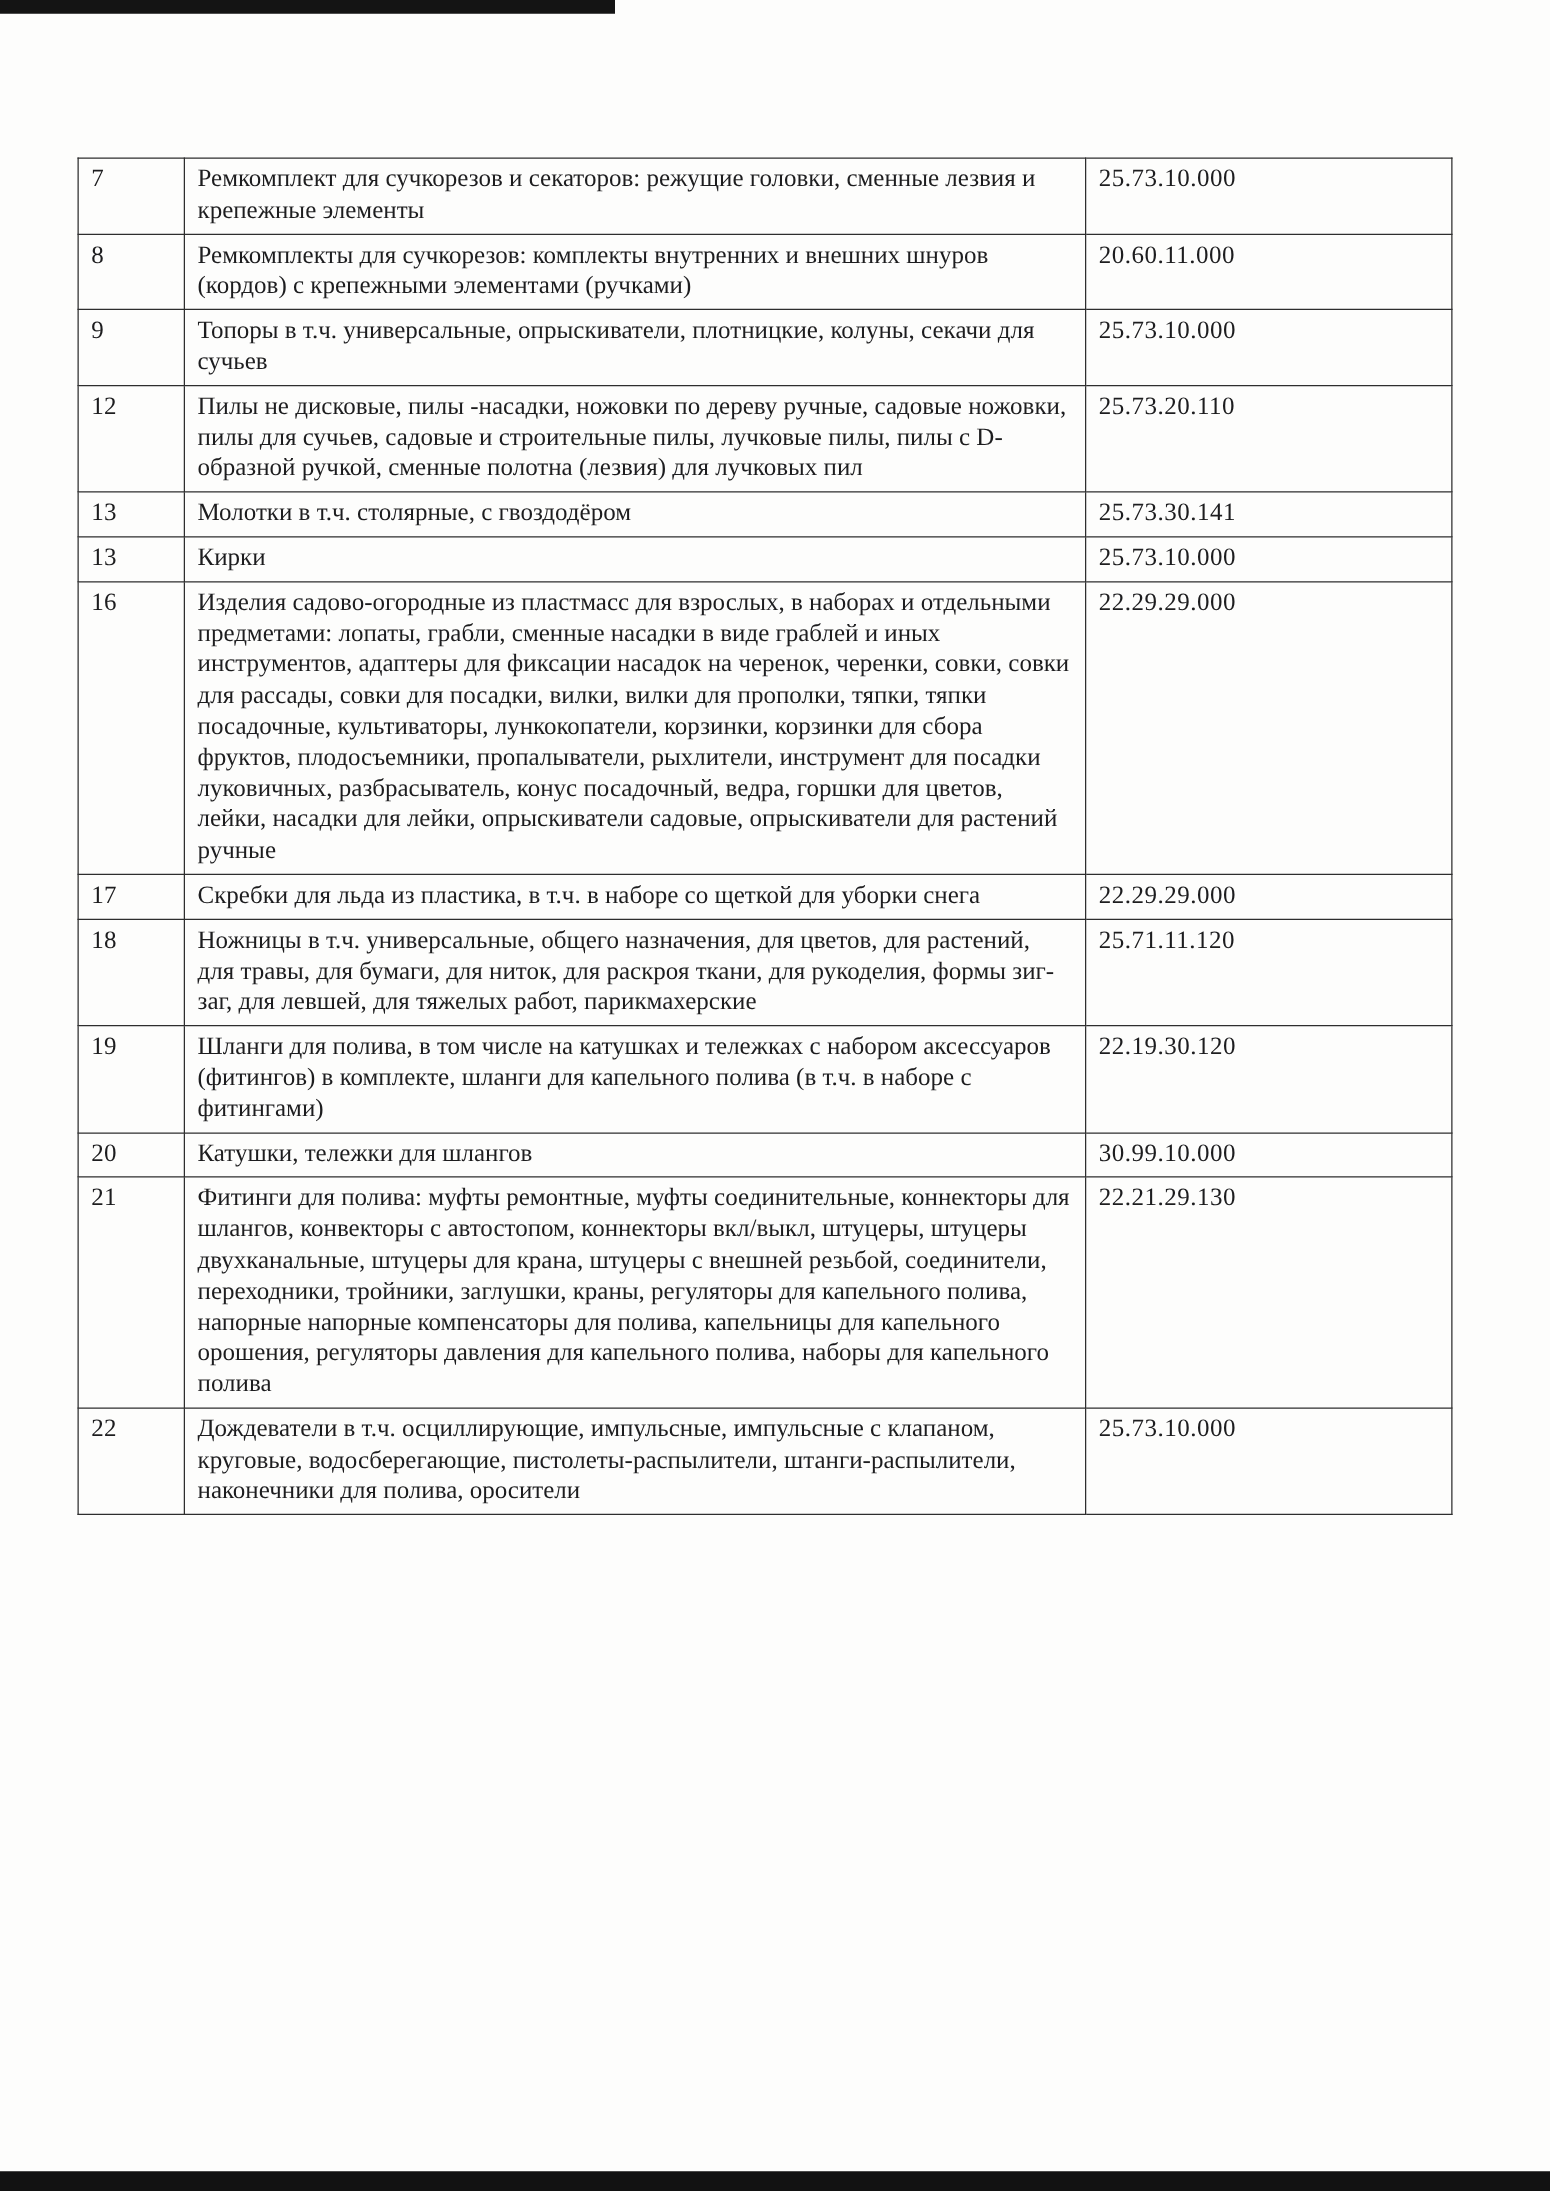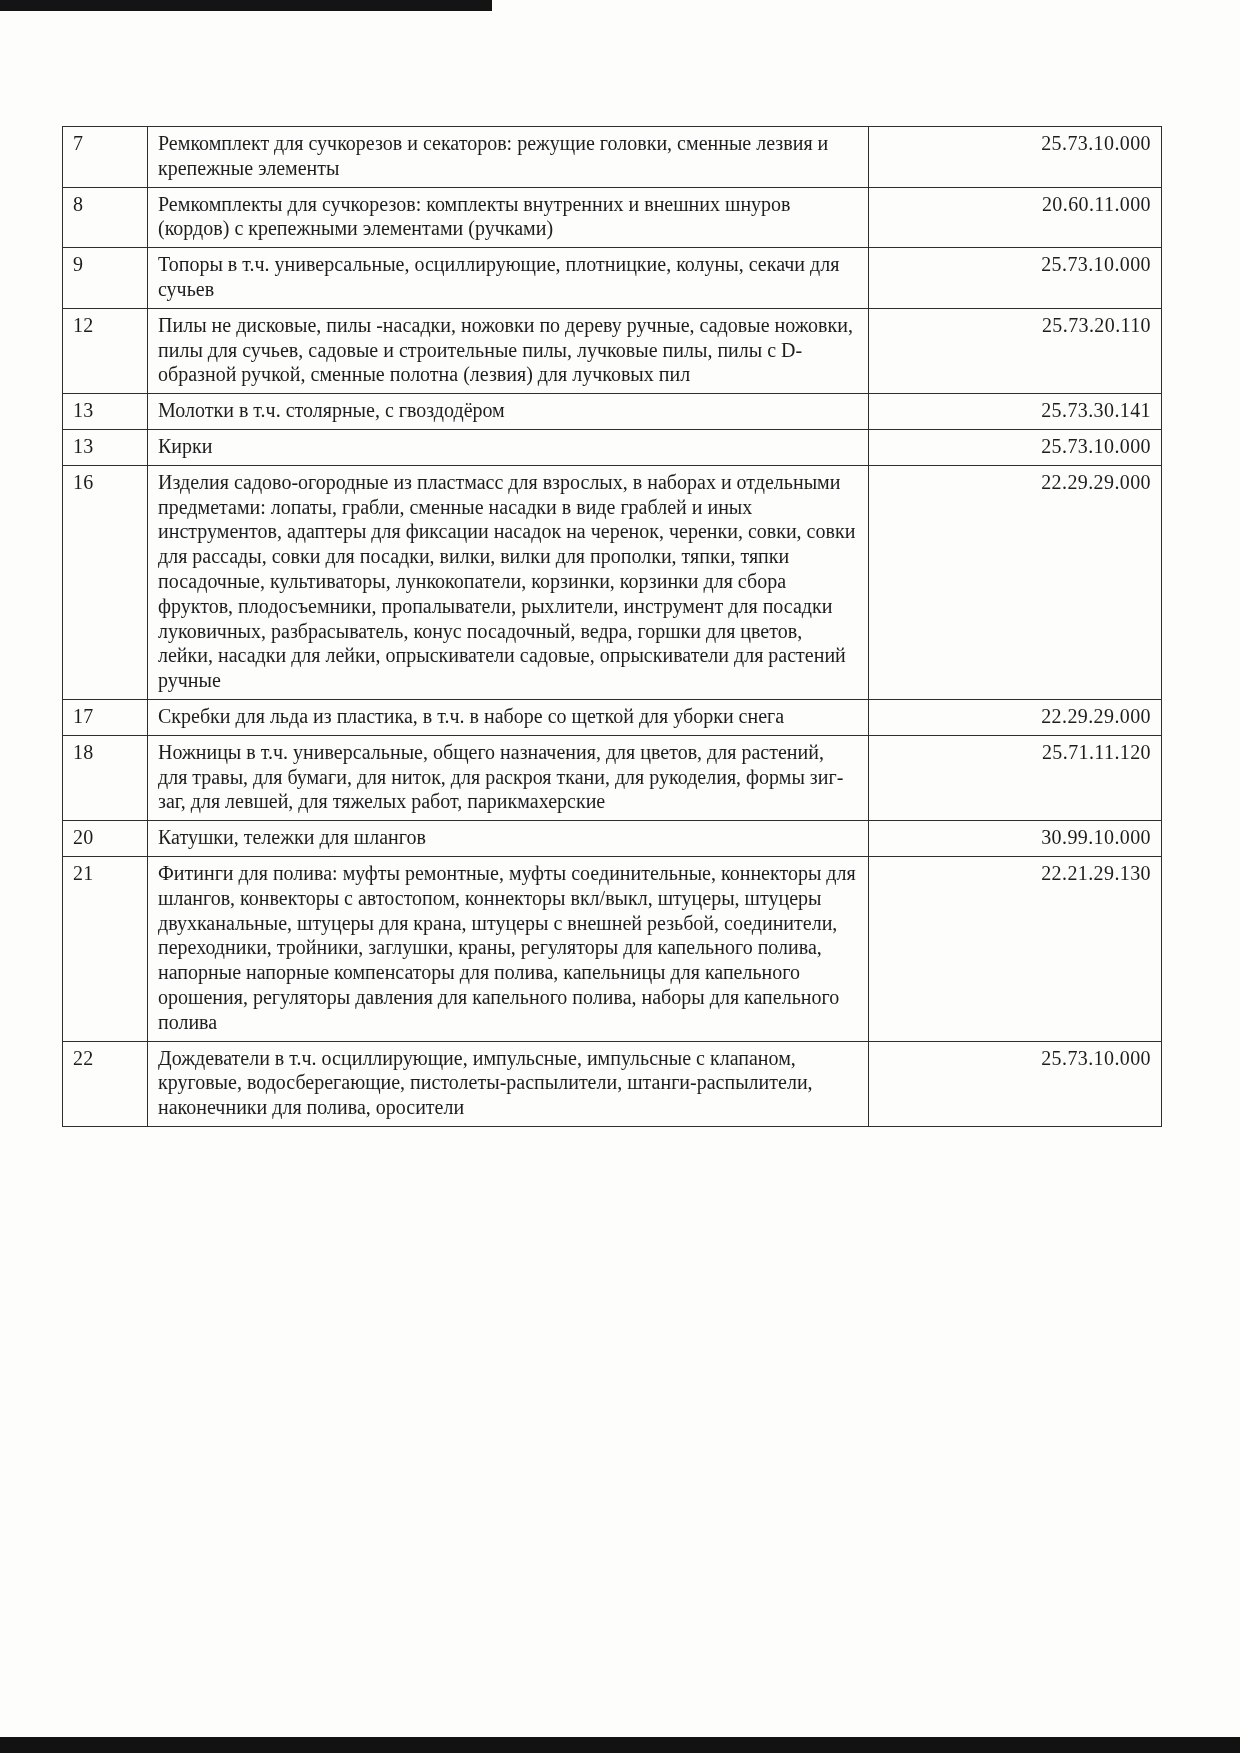--- a/index.html
+++ b/index.html
@@ -46,21 +46,21 @@
     padding-left: 11px;
     letter-spacing: 0.3px;
   }
   td.col-desc {
     width: 700px;
     padding-right: 14px;
     margin-top: 27px;
   }
   td.col-code {
     width: 272px;
-    text-align: right;
+    text-align: left;
     letter-spacing: 0.4px;
     padding-top: 6px;
   }
 </style>
 </head>
 <body>
 
 <div class="page">
   <div class="scan-bar-top"></div>
 
@@ -71,21 +71,21 @@
           <td class="col-desc">Ремкомплект для сучкорезов и секаторов: режущие головки, сменные лезвия и крепежные элементы</td>
           <td class="col-code">25.73.10.000</td>
         </tr>
         <tr>
           <td class="col-num">8</td>
           <td class="col-desc">Ремкомплекты для сучкорезов: комплекты внутренних и внешних шнуров (кордов) с крепежными элементами (ручками)</td>
           <td class="col-code">20.60.11.000</td>
         </tr>
         <tr>
           <td class="col-num">9</td>
-          <td class="col-desc">Топоры в т.ч. универсальные, осциллирующие, плотницкие, колуны, секачи для сучьев</td>
+          <td class="col-desc">Топоры в т.ч. универсальные, опрыскиватели, плотницкие, колуны, секачи для сучьев</td>
           <td class="col-code">25.73.10.000</td>
         </tr>
         <tr>
           <td class="col-num">12</td>
           <td class="col-desc">Пилы не дисковые, пилы -насадки, ножовки по дереву ручные, садовые ножовки, пилы для сучьев, садовые и строительные пилы, лучковые пилы, пилы с D-образной ручкой, сменные полотна (лезвия) для лучковых пил</td>
           <td class="col-code">25.73.20.110</td>
         </tr>
         <tr>
           <td class="col-num">13</td>
           <td class="col-desc">Молотки в т.ч. столярные, с гвоздодёром</td>
@@ -105,20 +105,25 @@
           <td class="col-num">17</td>
           <td class="col-desc">Скребки для льда из пластика, в т.ч. в наборе со щеткой для уборки снега</td>
           <td class="col-code">22.29.29.000</td>
         </tr>
         <tr>
           <td class="col-num">18</td>
           <td class="col-desc">Ножницы в т.ч. универсальные, общего назначения, для цветов, для растений, для травы, для бумаги, для ниток, для раскроя ткани, для рукоделия, формы зиг-заг, для левшей, для тяжелых работ, парикмахерские</td>
           <td class="col-code">25.71.11.120</td>
         </tr>
         <tr>
+          <td class="col-num">19</td>
+          <td class="col-desc">Шланги для полива, в том числе на катушках и тележках с набором аксессуаров (фитингов) в комплекте, шланги для капельного полива (в т.ч. в наборе с фитингами)</td>
+          <td class="col-code">22.19.30.120</td>
+        </tr>
+        <tr>
           <td class="col-num">20</td>
           <td class="col-desc">Катушки, тележки для шлангов</td>
           <td class="col-code">30.99.10.000</td>
         </tr>
         <tr>
           <td class="col-num">21</td>
           <td class="col-desc">Фитинги для полива: муфты ремонтные, муфты соединительные, коннекторы для шлангов, конвекторы с автостопом, коннекторы вкл/выкл, штуцеры, штуцеры двухканальные, штуцеры для крана, штуцеры с внешней резьбой, соединители, переходники, тройники, заглушки, краны, регуляторы для капельного полива, напорные напорные компенсаторы для полива, капельницы для капельного орошения, регуляторы давления для капельного полива, наборы для капельного полива</td>
           <td class="col-code">22.21.29.130</td>
         </tr>
         <tr>

